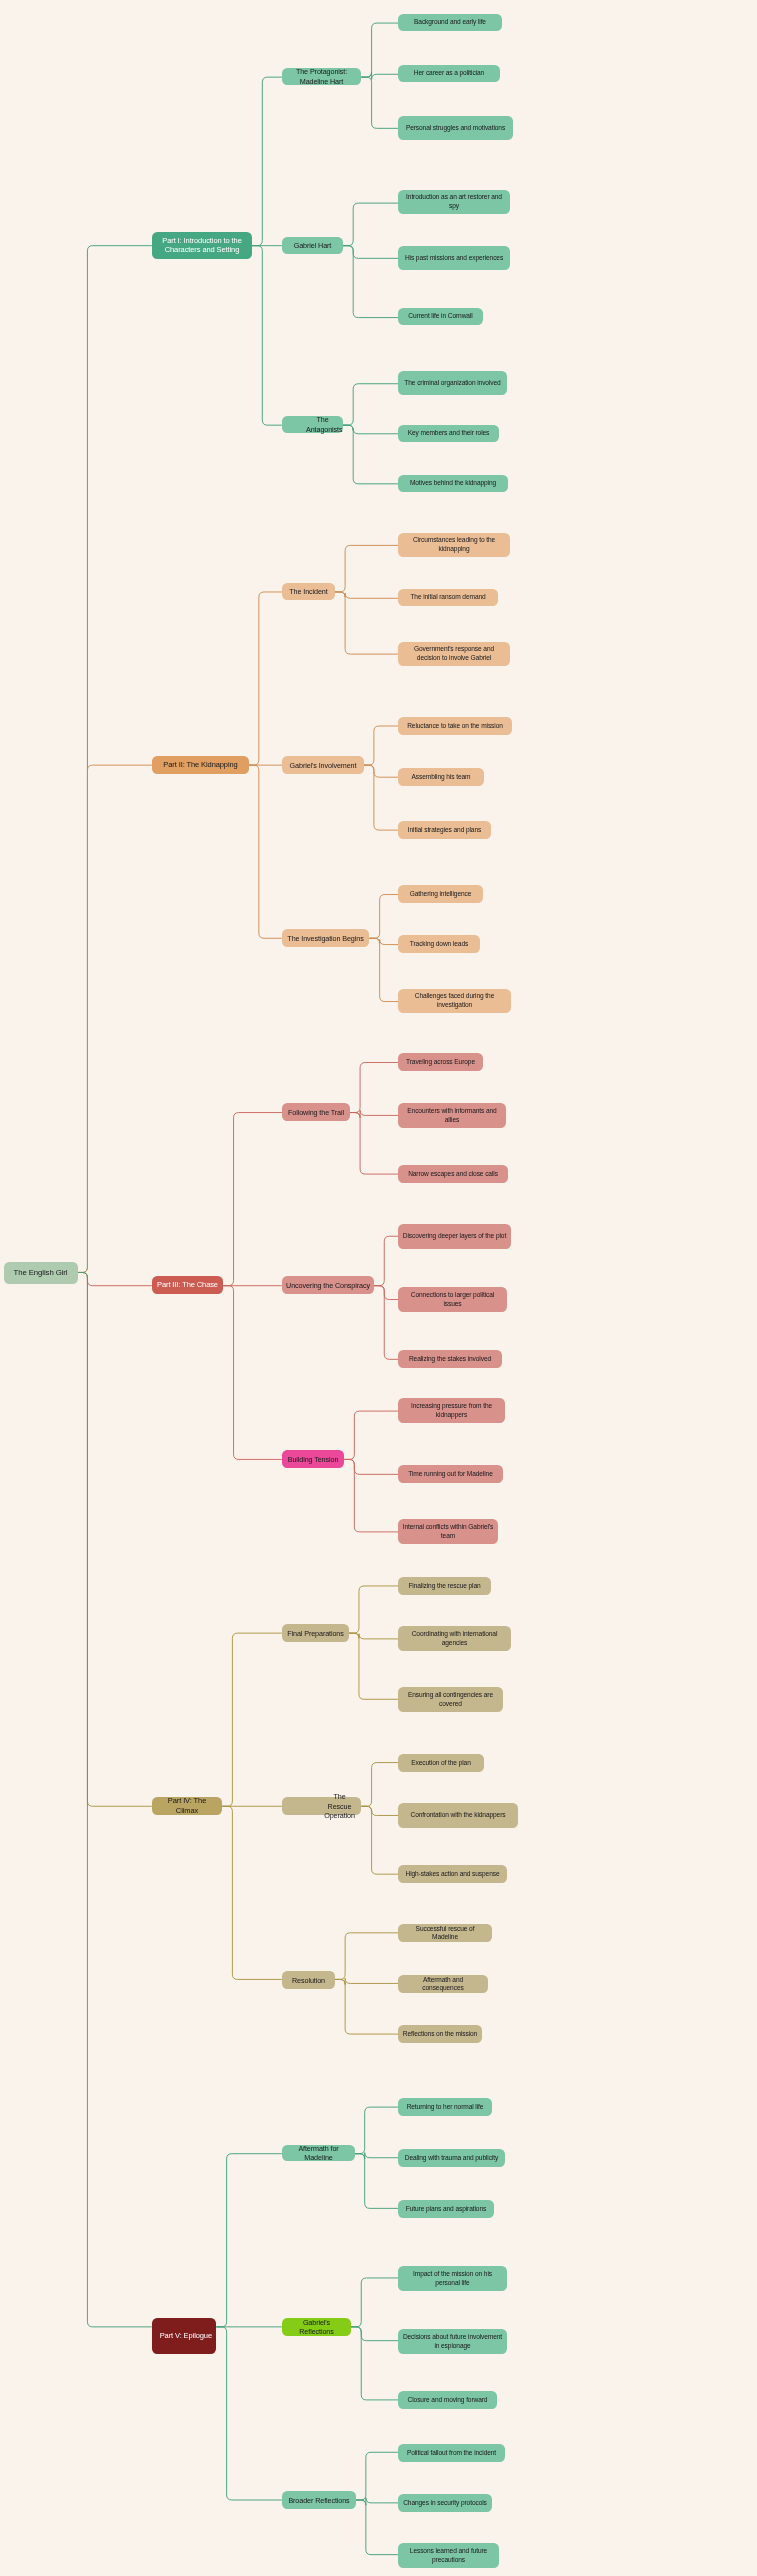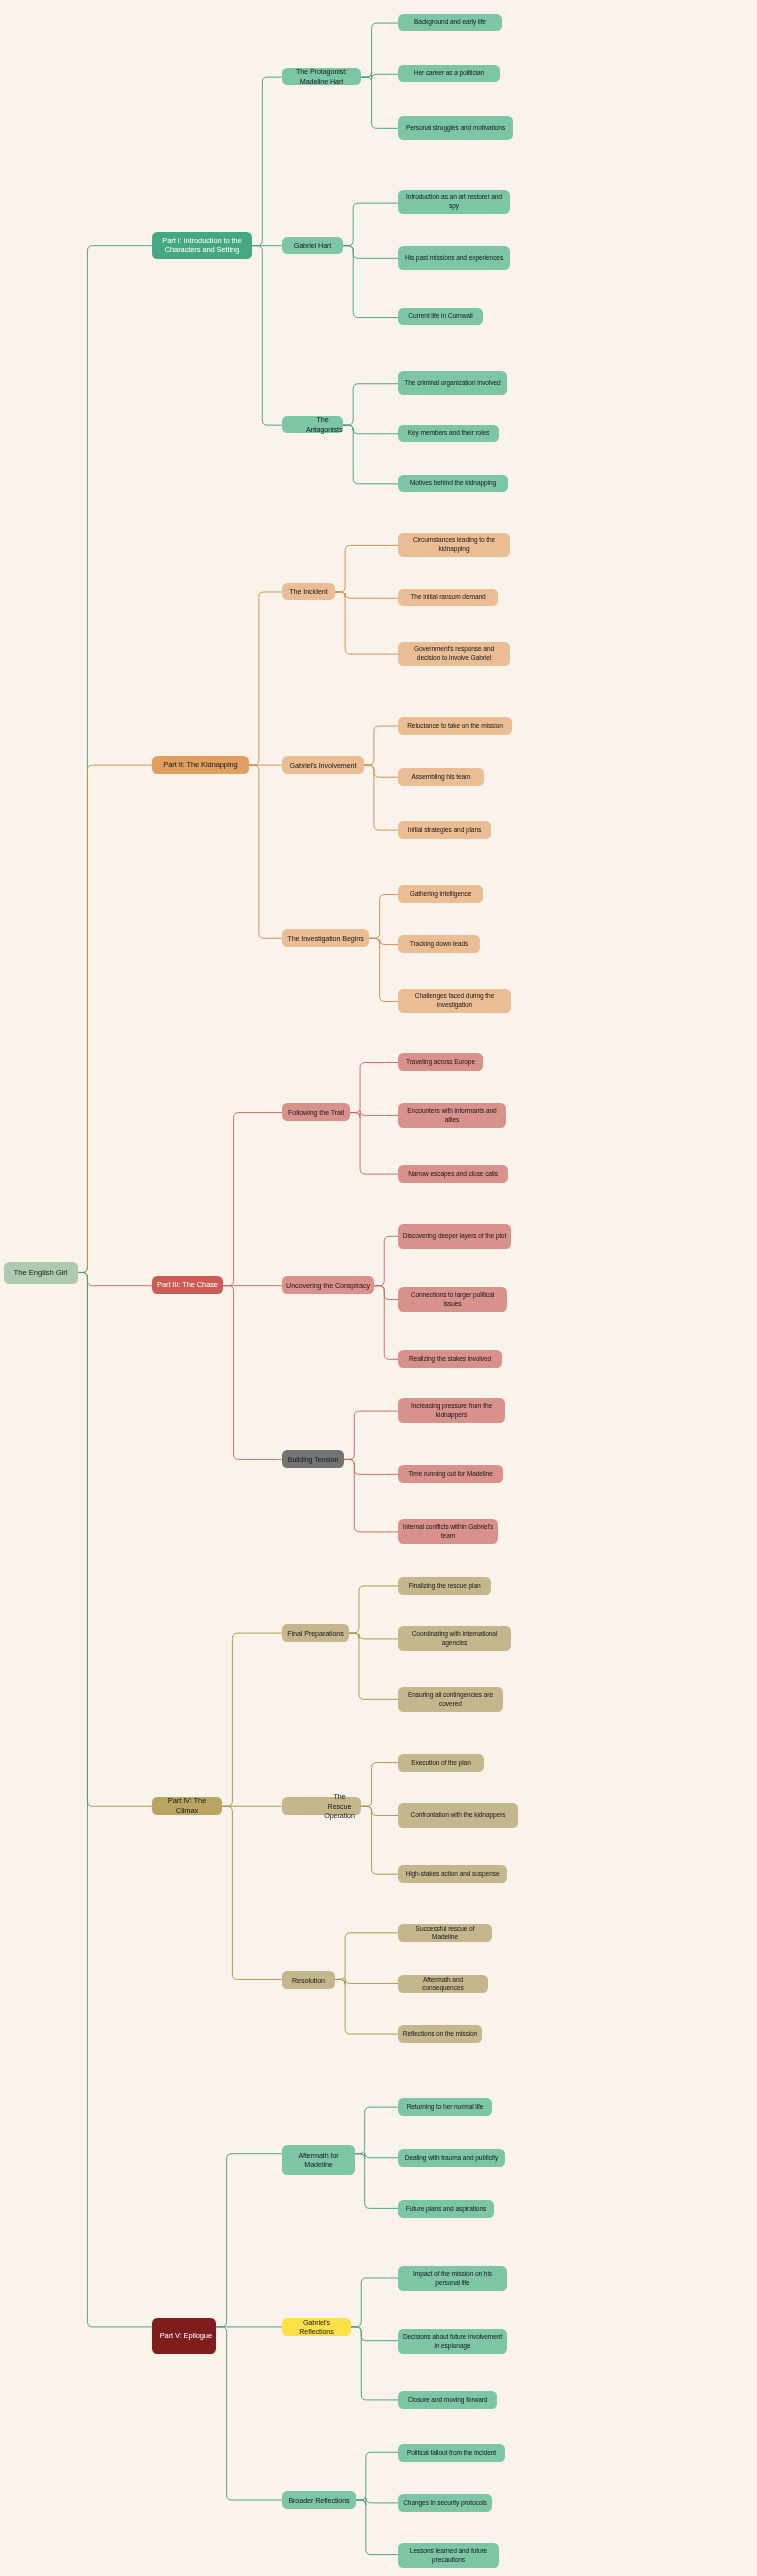--- a/index.html
+++ b/index.html
@@ -218,21 +218,21 @@
       </div>
       <div class="node lvl3" style="left: 398px; top: 1224px; width: 113px; height: 25px; background: rgb(217, 145, 140);">
         <span>Discovering deeper layers of the plot</span>
       </div>
       <div class="node lvl3" style="left: 398px; top: 1287px; width: 109px; height: 25px; background: rgb(217, 145, 140);">
         <span>Connections to larger political issues</span>
       </div>
       <div class="node lvl3" style="left: 398px; top: 1350px; width: 104px; height: 18.4px; background: rgb(217, 145, 140);">
         <span>Realizing the stakes involved</span>
       </div>
-      <div class="node lvl2" style="left: 282px; top: 1450px; width: 62px; height: 18.4px; background: #737373;">
+      <div class="node lvl2" style="left: 282px; top: 1450px; width: 62px; height: 18.4px; background: #ec4899;">
         <span>Building Tension</span>
       </div>
       <div class="node lvl3" style="left: 398px; top: 1398px; width: 107px; height: 25px; background: rgb(217, 145, 140);">
         <span>Increasing pressure from the kidnappers</span>
       </div>
       <div class="node lvl3" style="left: 398px; top: 1465px; width: 105px; height: 18.4px; background: rgb(217, 145, 140);">
         <span>Time running out for Madeline</span>
       </div>
       <div class="node lvl3" style="left: 398px; top: 1519px; width: 100px; height: 25px; background: rgb(217, 145, 140);">
         <span>Internal conflicts within Gabriel's team</span>
@@ -272,33 +272,33 @@
       </div>
       <div class="node lvl3" style="left: 398px; top: 1975px; width: 90px; height: 18.4px; background: rgb(196, 182, 141);">
         <span>Aftermath and consequences</span>
       </div>
       <div class="node lvl3" style="left: 398px; top: 2025px; width: 84px; height: 18.4px; background: rgb(196, 182, 141);">
         <span>Reflections on the mission</span>
       </div>
       <div class="node lvl1 white-text" style="left: 152px; top: 2318px; width: 64px; height: 36px; background: #7f1d1d; text-align: right;">
         <span>Part V: Epilogue</span>
       </div>
-      <div class="node lvl2" style="left: 282px; top: 2145px; width: 73px; height: 30px; background: rgb(124, 198, 166);">
+      <div class="node lvl2" style="left: 282px; top: 2145px; width: 73px; height: 16px; background: rgb(124, 198, 166);">
         <span>Aftermath for Madeline</span>
       </div>
       <div class="node lvl3" style="left: 398px; top: 2098px; width: 94px; height: 18.4px; background: rgb(124, 198, 166);">
         <span>Returning to her normal life</span>
       </div>
       <div class="node lvl3" style="left: 398px; top: 2149px; width: 107px; height: 18.4px; background: rgb(124, 198, 166);">
         <span>Dealing with trauma and publicity</span>
       </div>
       <div class="node lvl3" style="left: 398px; top: 2200px; width: 96px; height: 18.4px; background: rgb(124, 198, 166);">
         <span>Future plans and aspirations</span>
       </div>
-      <div class="node lvl2" style="left: 282px; top: 2318px; width: 69px; height: 18.4px; background: #fde047;">
+      <div class="node lvl2" style="left: 282px; top: 2318px; width: 69px; height: 18.4px; background: #84cc16;">
         <span>Gabriel's Reflections</span>
       </div>
       <div class="node lvl3" style="left: 398px; top: 2266px; width: 109px; height: 25px; background: rgb(124, 198, 166);">
         <span>Impact of the mission on his personal life</span>
       </div>
       <div class="node lvl3" style="left: 398px; top: 2329px; width: 109px; height: 25px; background: rgb(124, 198, 166);">
         <span>Decisions about future involvement in espionage</span>
       </div>
       <div class="node lvl3" style="left: 398px; top: 2391px; width: 99px; height: 18.4px; background: rgb(124, 198, 166);">
         <span>Closure and moving forward</span>

